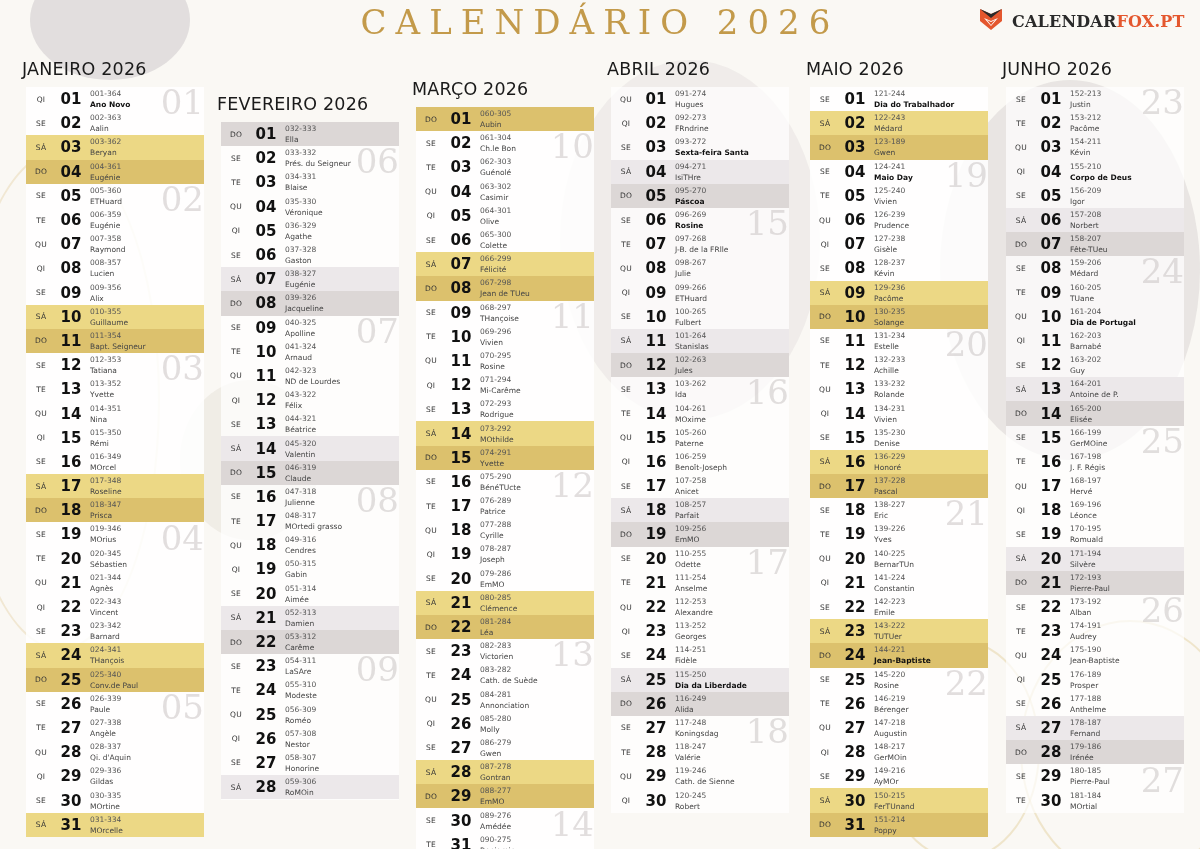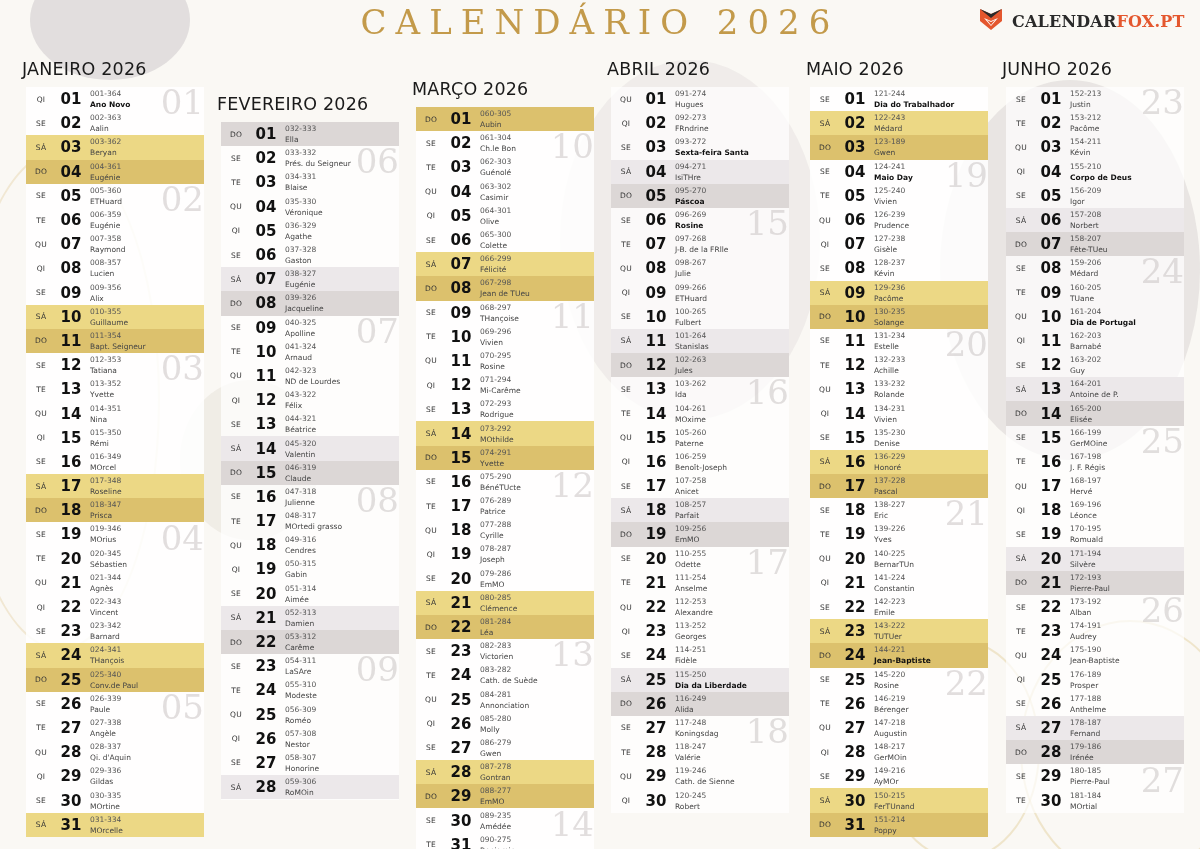--- a/index.html
+++ b/index.html
@@ -807,21 +807,21 @@
           <span class="day">29</span>
           <span class="info">
             <span class="code">088-277</span>
             <span class="name">EmMO</span>
           </span>
         </div>
         <div class="row">
           <span class="dow">SE</span>
           <span class="day">30</span>
           <span class="info">
-            <span class="code">089-235</span>
+            <span class="code">089-276</span>
             <span class="name">Amédée</span>
           </span>
         </div>
         <div class="row">
           <span class="dow">TE</span>
           <span class="day">31</span>
           <span class="info">
             <span class="code">090-275</span>
             <span class="name">Benjamin</span>
           </span>

